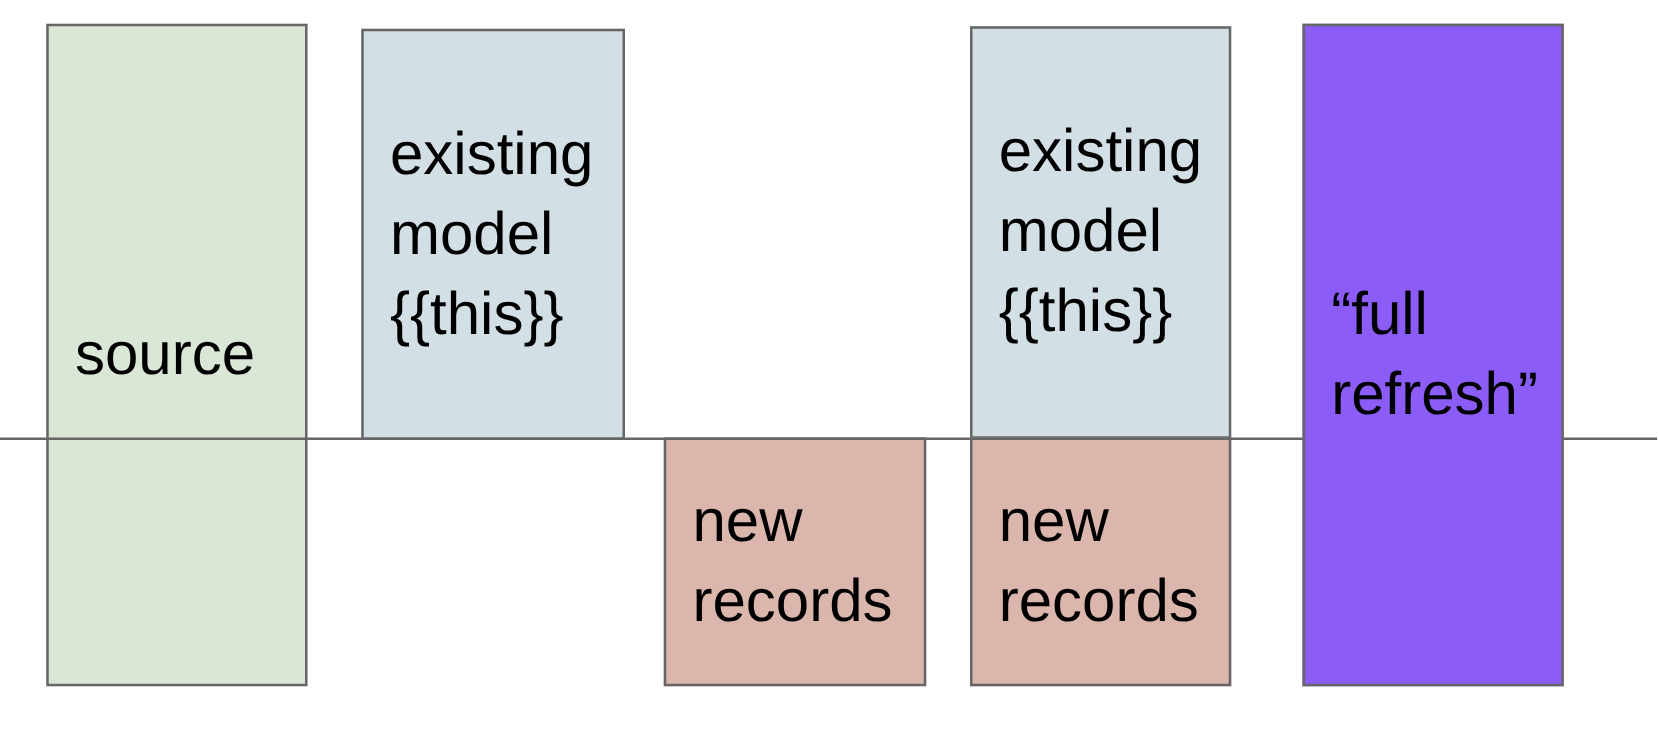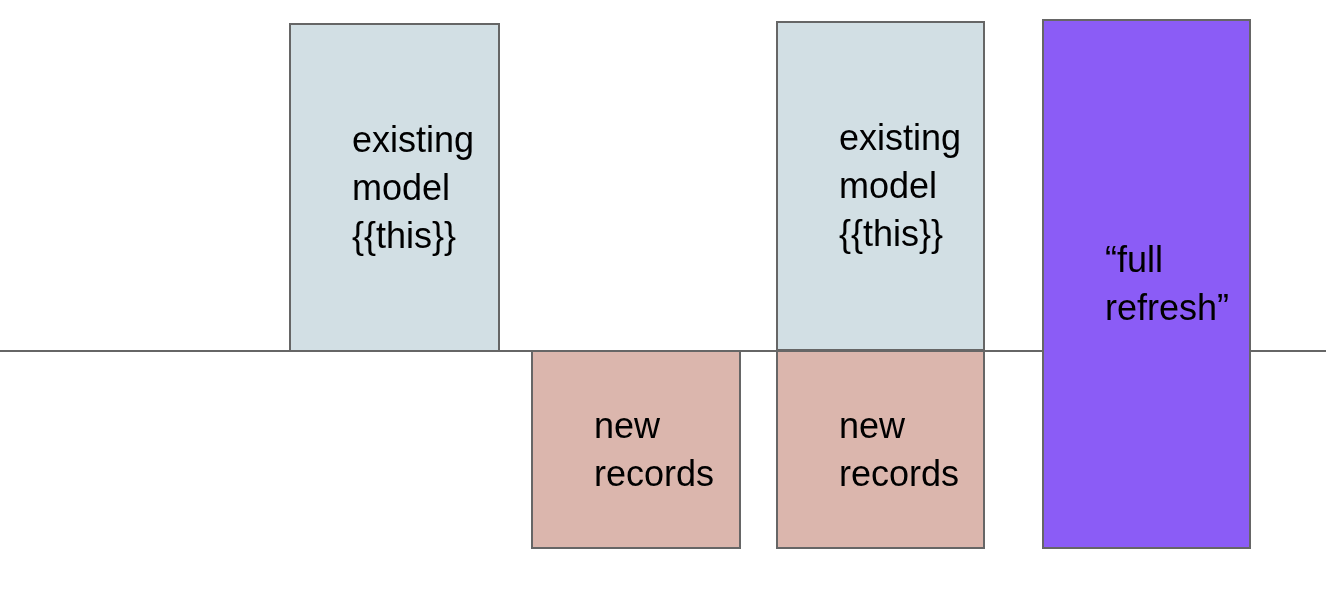--- a/index.html
+++ b/index.html
@@ -19,37 +19,39 @@
   }
   .box {
     position: absolute;
     box-sizing: border-box;
     border: 2px solid #666666;
     display: flex;
     align-items: center;
     z-index: 1;
   }
   .box-label {
-    font-size: 36px;
-    line-height: 48px;
+    font-size: 48px;
+    line-height: 64px;
     letter-spacing: 0;
     color: #000000;
     padding-left: 21px;
     padding-right: 6px;
     word-spacing: 1px;
-    margin-left: 40px;
   }
 </style>
 </head>
 <body>
 
 <div class="canvas" style="width: 1326px; height: 602px; background: rgb(255, 255, 255);">
 
   <div class="divider" style="left: 0px; top: 350px; width: 1326px; height: 2px; background: rgb(102, 102, 102);"></div>
 
+  <div class="box" style="left: 37px; top: 19px; width: 209px; height: 530px; background: rgb(219, 231, 214); z-index: 1; border-color: rgb(102, 102, 102);">
+    <span class="box-label" style="color: rgb(0, 0, 0);">source</span>
+  </div>
 
   <div class="box" style="left: 289px; top: 23px; width: 211px; height: 329px; background: rgb(210, 223, 228); z-index: 1; border-color: rgb(102, 102, 102);">
     <span class="box-label" style="color: rgb(0, 0, 0);">existing model {{this}}</span>
   </div>
 
   <div class="box" style="left: 531px; top: 350px; width: 210px; height: 199px; background: rgb(219, 182, 173); z-index: 1; border-color: rgb(102, 102, 102);">
     <span class="box-label" style="color: rgb(0, 0, 0);">new records</span>
   </div>
 
   <div class="box" style="left: 776px; top: 21px; width: 209px; height: 330px; background: rgb(210, 223, 228); z-index: 1; border-color: rgb(102, 102, 102);">

